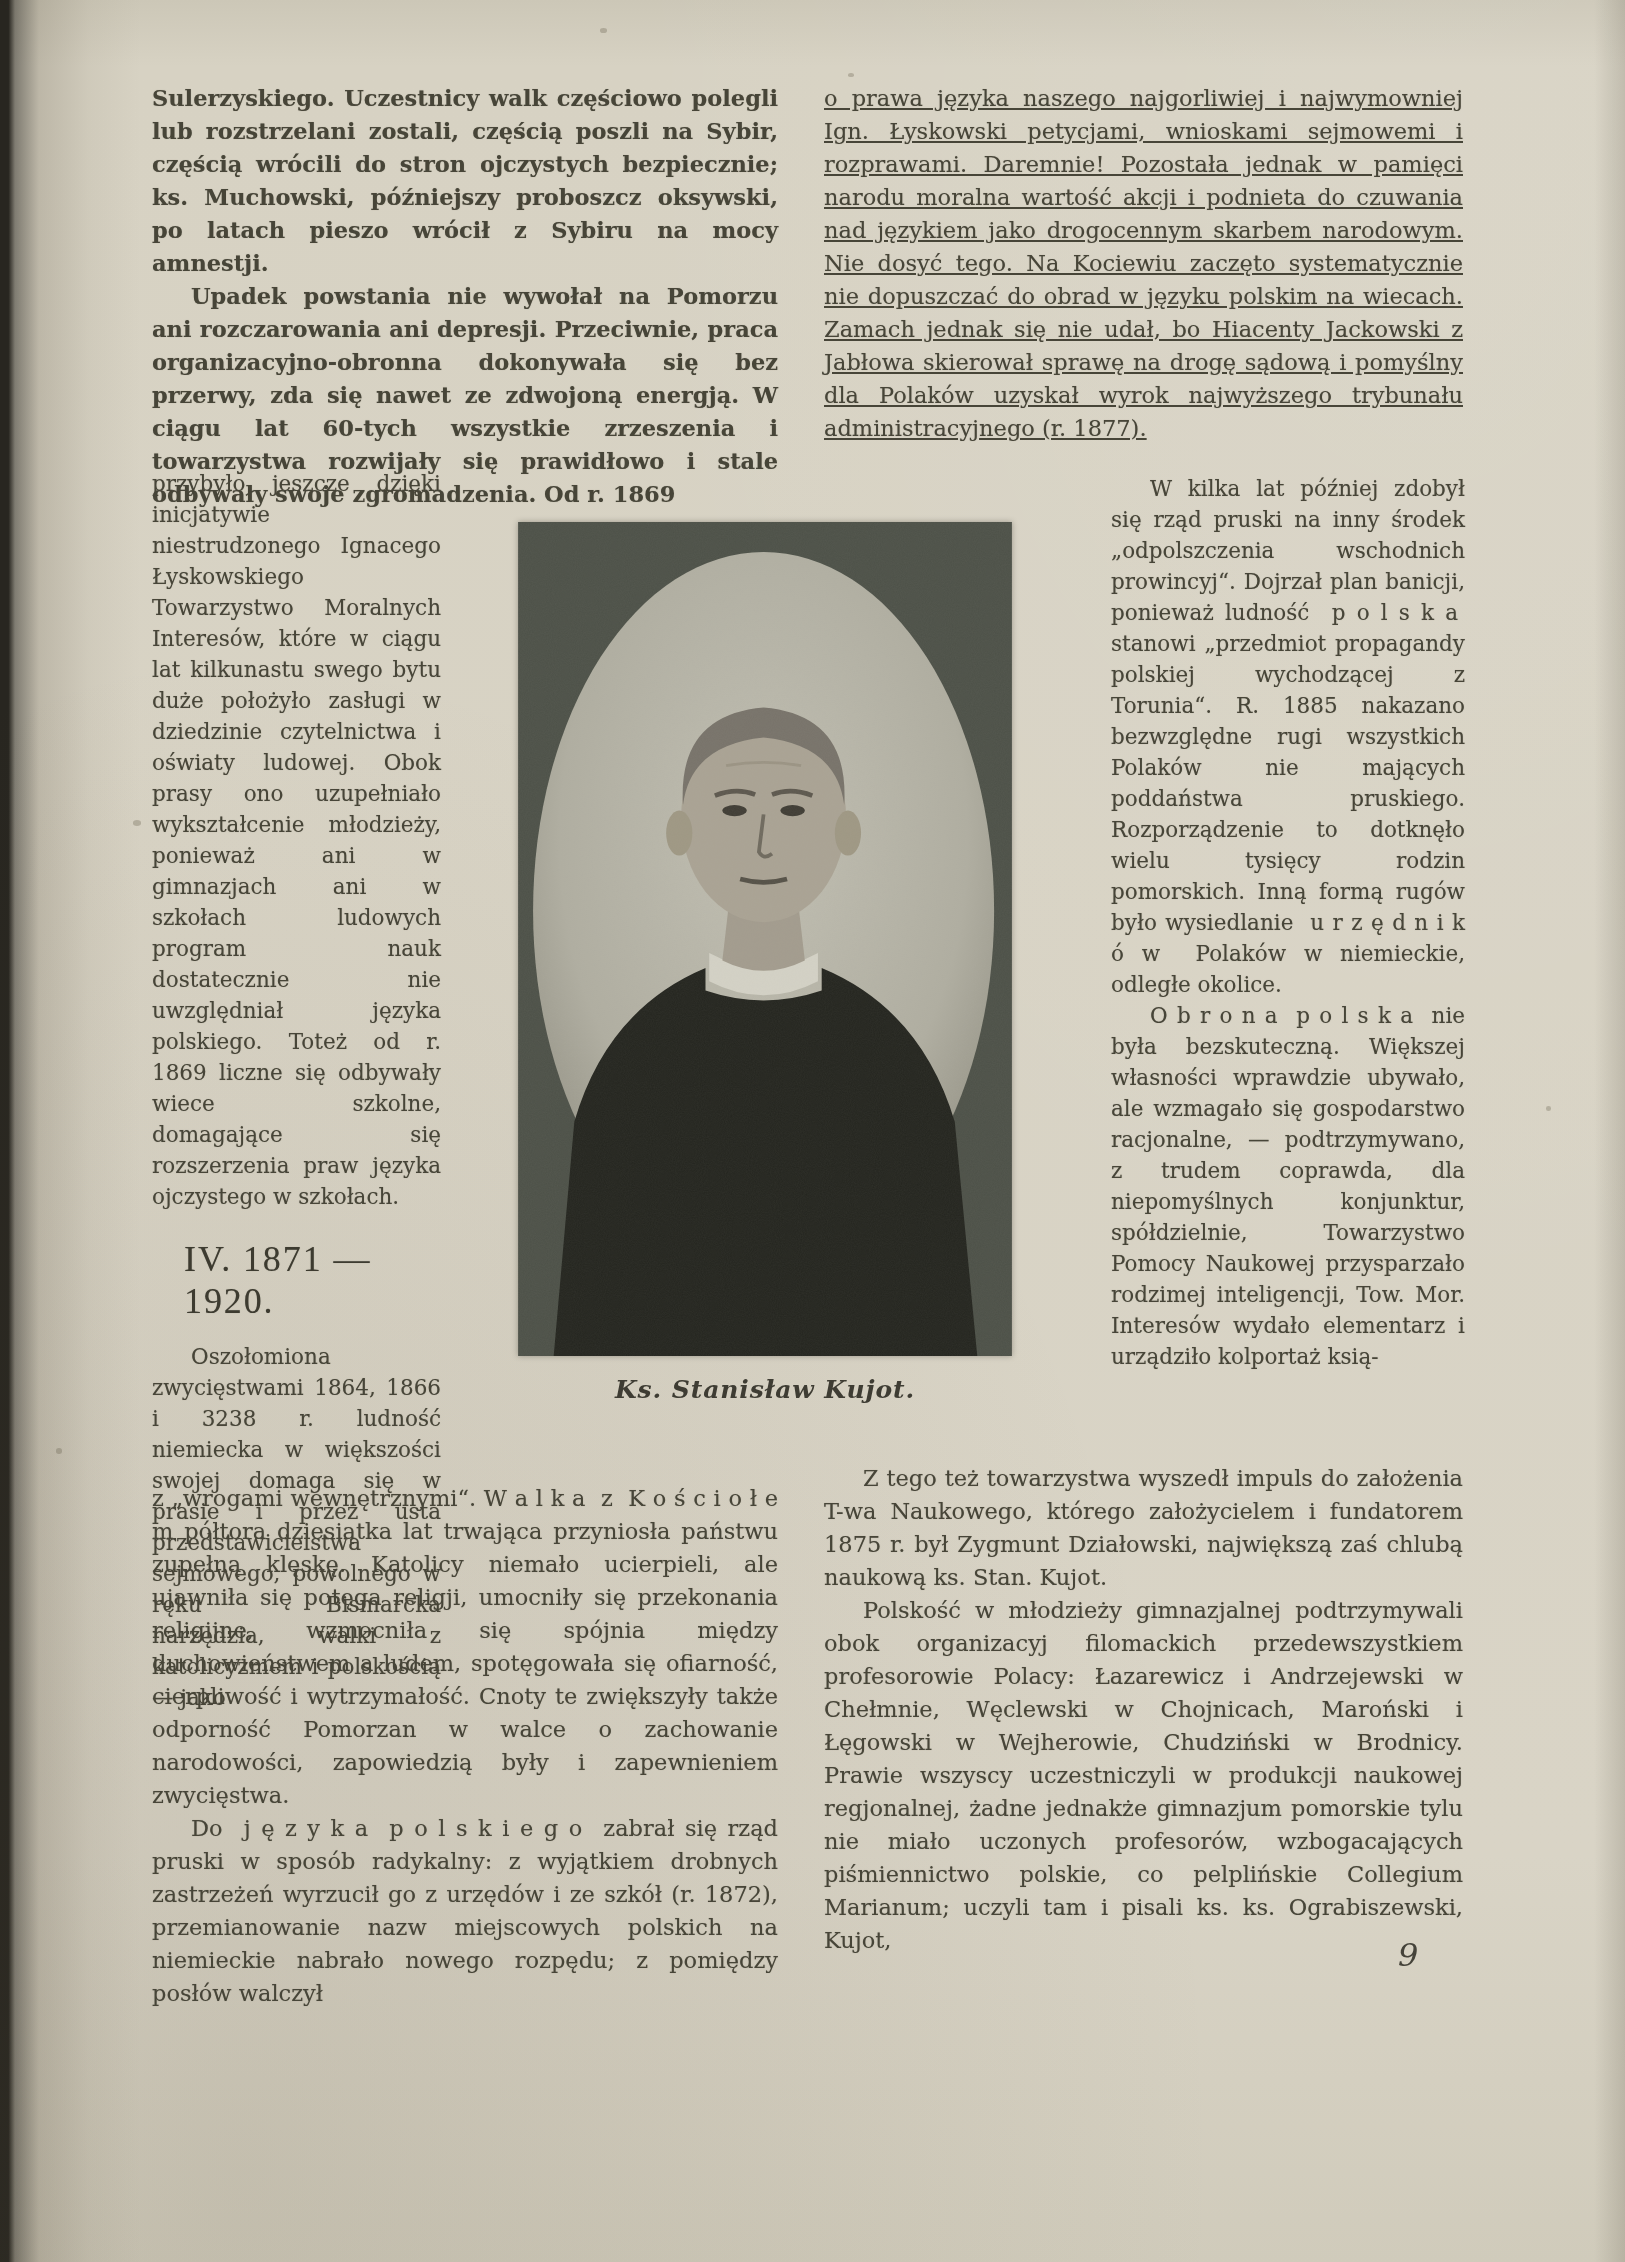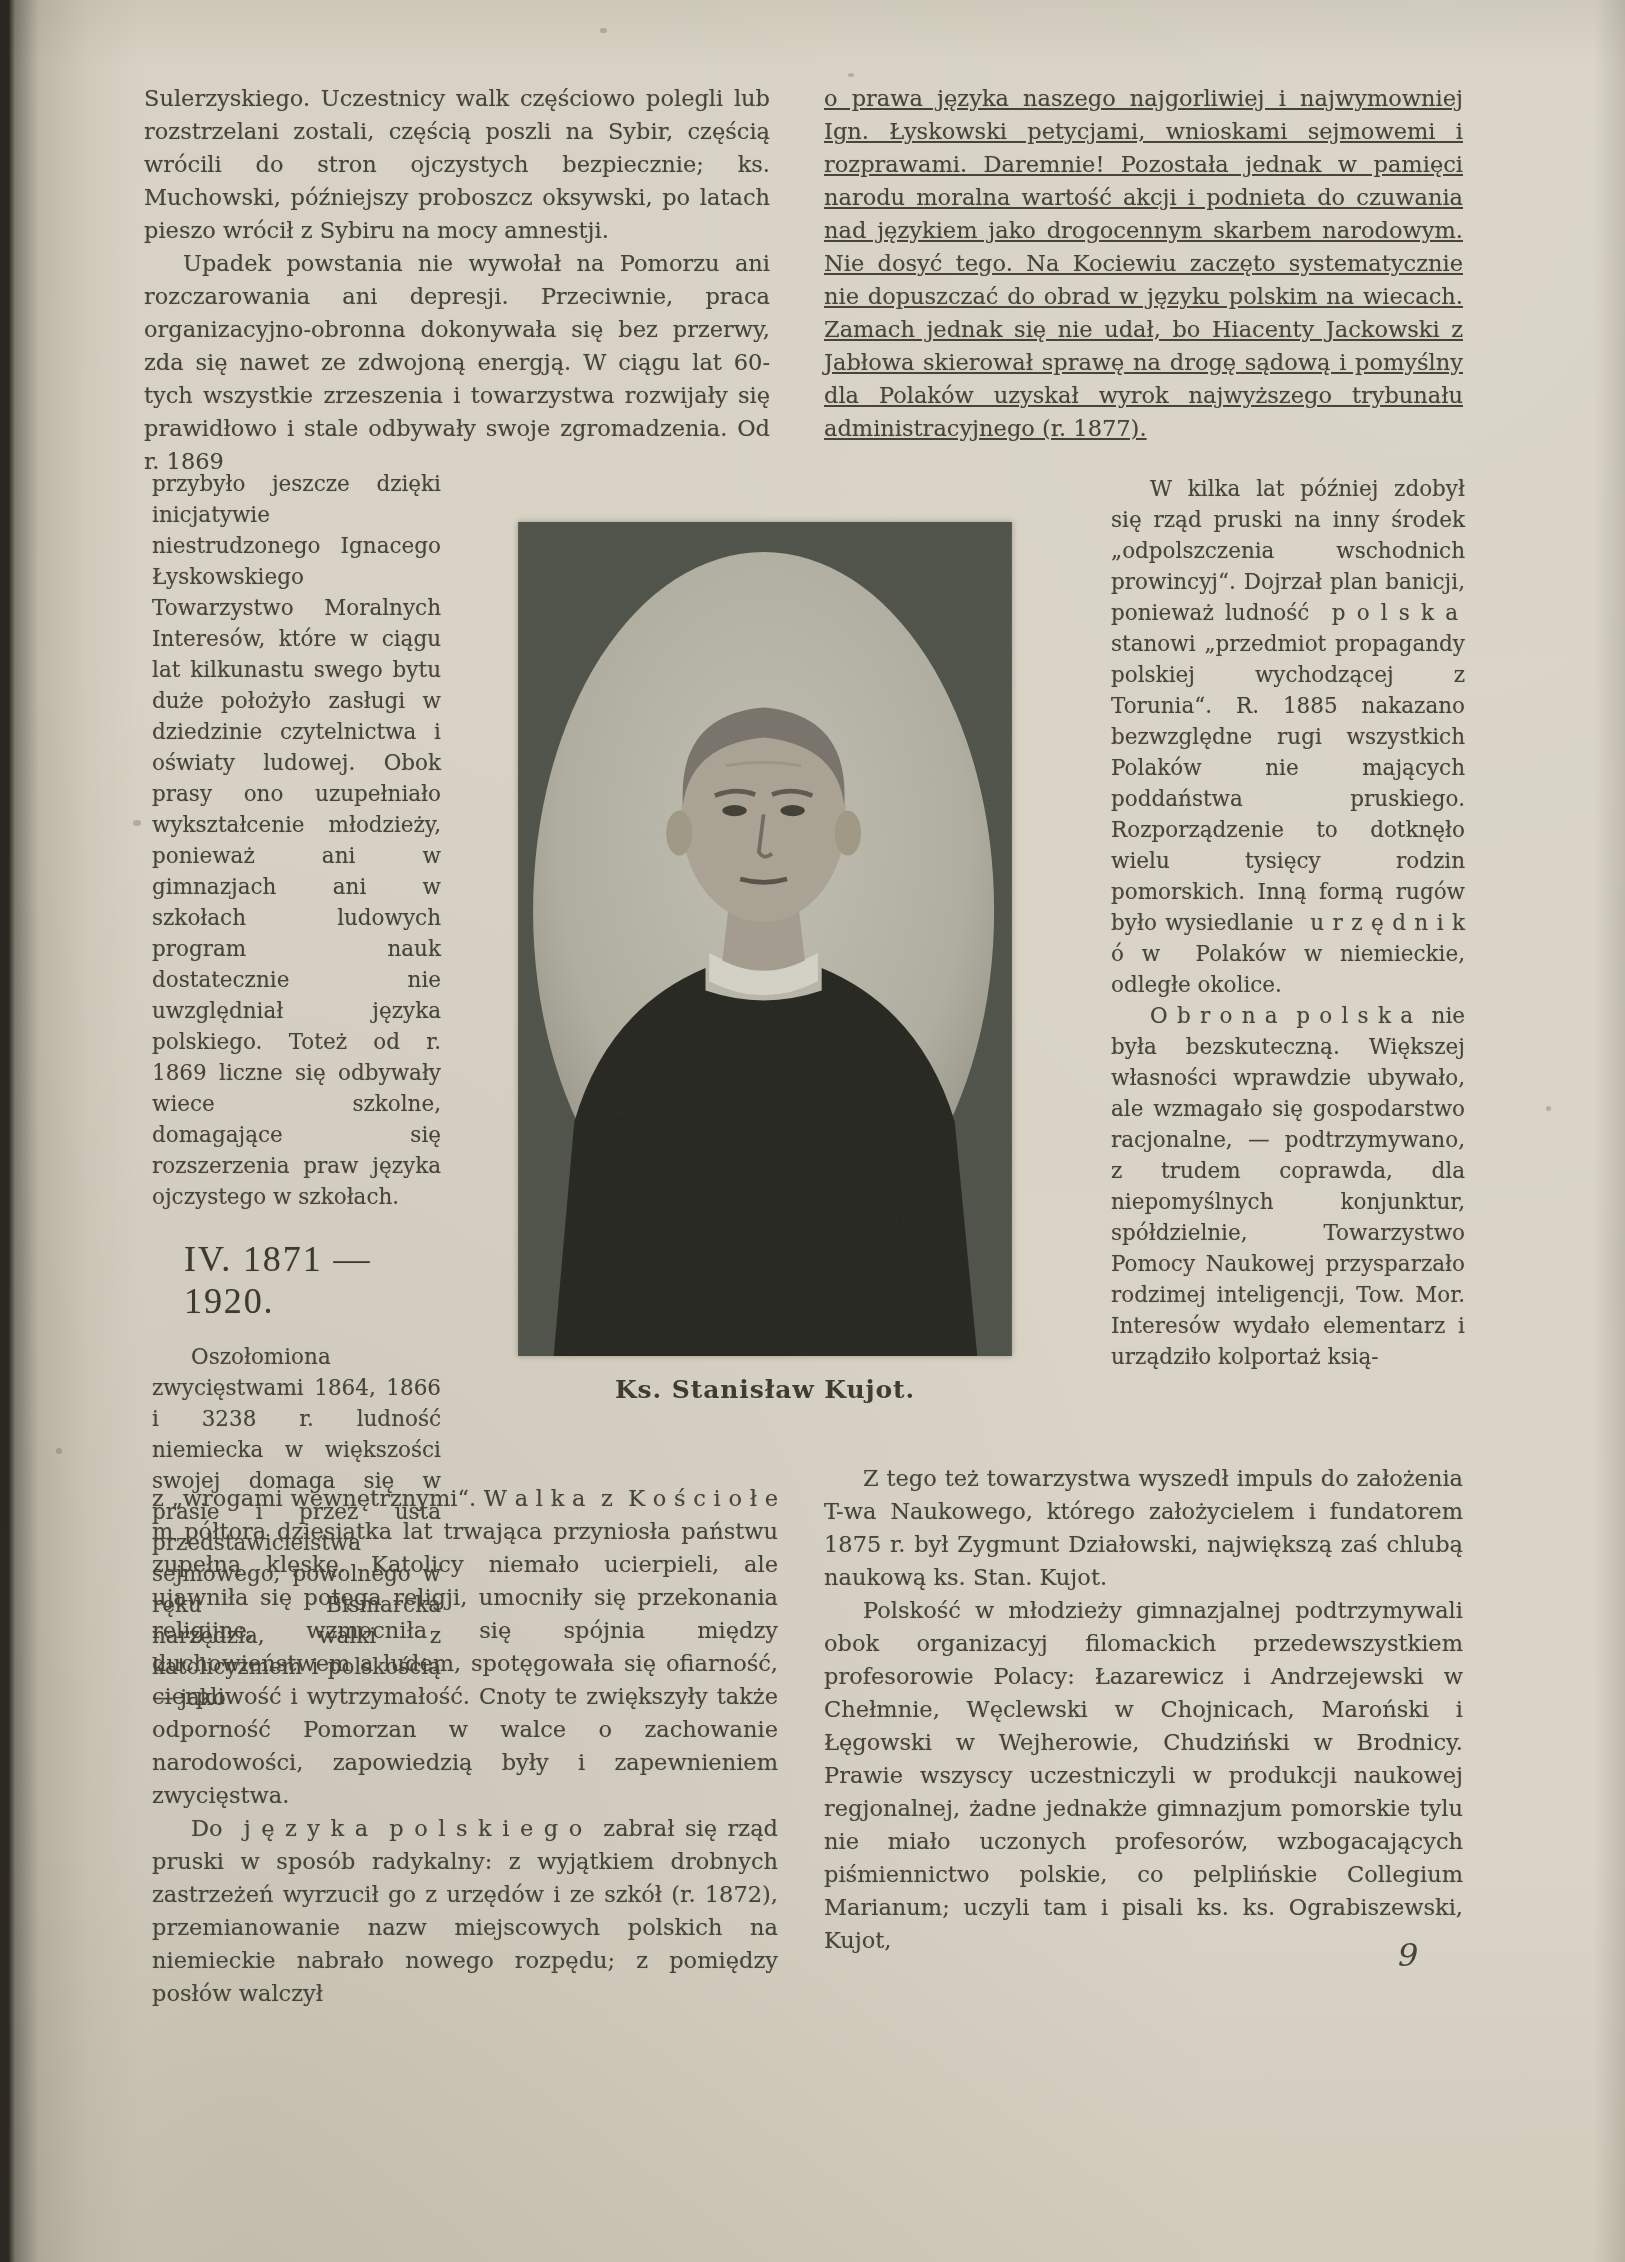--- a/index.html
+++ b/index.html
@@ -36,36 +36,36 @@
     text-shadow:0 0 0.9px rgba(60,58,48,0.35);
   }
   .photo{
     position:absolute;left:518px;top:522px;width:494px;height:834px;
     margin:0;padding:0;
     box-shadow:0 0 5.6px rgba(40,38,30,0.35);
   }
   .caption{
     position:absolute;left:518px;top:1375px;width:494px;
     text-align:center;
-    font-weight:600;
+    font-style:italic;font-weight:600;
     font-size:25px;letter-spacing:0.9px;
     color:#3e3c33;
   }
   .pageno{
     position:absolute;left:1398px;top:1936px;
     font-style:italic;font-size:32px;color:#45433a;
   }
   .speck{position:absolute;border-radius:50%;background:rgba(95,88,70,0.30);}
 </style>
 </head>
 <body>
 
 <div class="page">
 
-  <div class="col wide" style="left:144px;top:82px;width:626px;">
+  <div class="col wide" style="left:152px;top:82px;width:626px;font-weight:bold;">
     <p class="para">Sulerzyskiego. Uczestnicy walk częściowo polegli lub rozstrzelani zostali, częścią poszli na Sybir, częścią wrócili do stron ojczystych bezpiecznie; ks. Muchowski, późniejszy proboszcz oksywski, po latach pieszo wrócił z Sybiru na mocy amnestji.</p>
     <p class="para indent">Upadek powstania nie wywołał na Pomorzu ani rozczarowania ani depresji. Przeciwnie, praca organizacyjno-obronna dokonywała się bez przerwy, zda się nawet ze zdwojoną energją. W ciągu lat 60-tych wszystkie zrzeszenia i towarzystwa rozwijały się prawidłowo i stale odbywały swoje zgromadzenia. Od r. 1869</p>
   </div>
 
   <div class="col narrow" style="left:152px;top:468px;width:289px;">
     <p class="para">przybyło jeszcze dzięki inicjatywie niestrudzonego Ignacego Łyskowskiego Towarzystwo Moralnych Interesów, które w ciągu lat kilkunastu swego bytu duże położyło zasługi w dziedzinie czytelnictwa i oświaty ludowej. Obok prasy ono uzupełniało wykształcenie młodzieży, ponieważ ani w gimnazjach ani w szkołach ludowych program nauk dostatecznie nie uwzględniał języka polskiego. Toteż od r. 1869 liczne się odbywały wiece szkolne, domagające się rozszerzenia praw języka ojczystego w szkołach.</p>
     <h2 class="heading">IV. 1871 — 1920.</h2>
     <p class="para indent">Oszołomiona zwycięstwami 1864, 1866 i 3238 r. ludność niemiecka w większości swojej domaga się w prasie i przez usta przedstawicielstwa sejmowego, powolnego w ręku Bismarcka narzędzia, walki z katolicyzmem i polskością — jako</p>
   </div>
 

